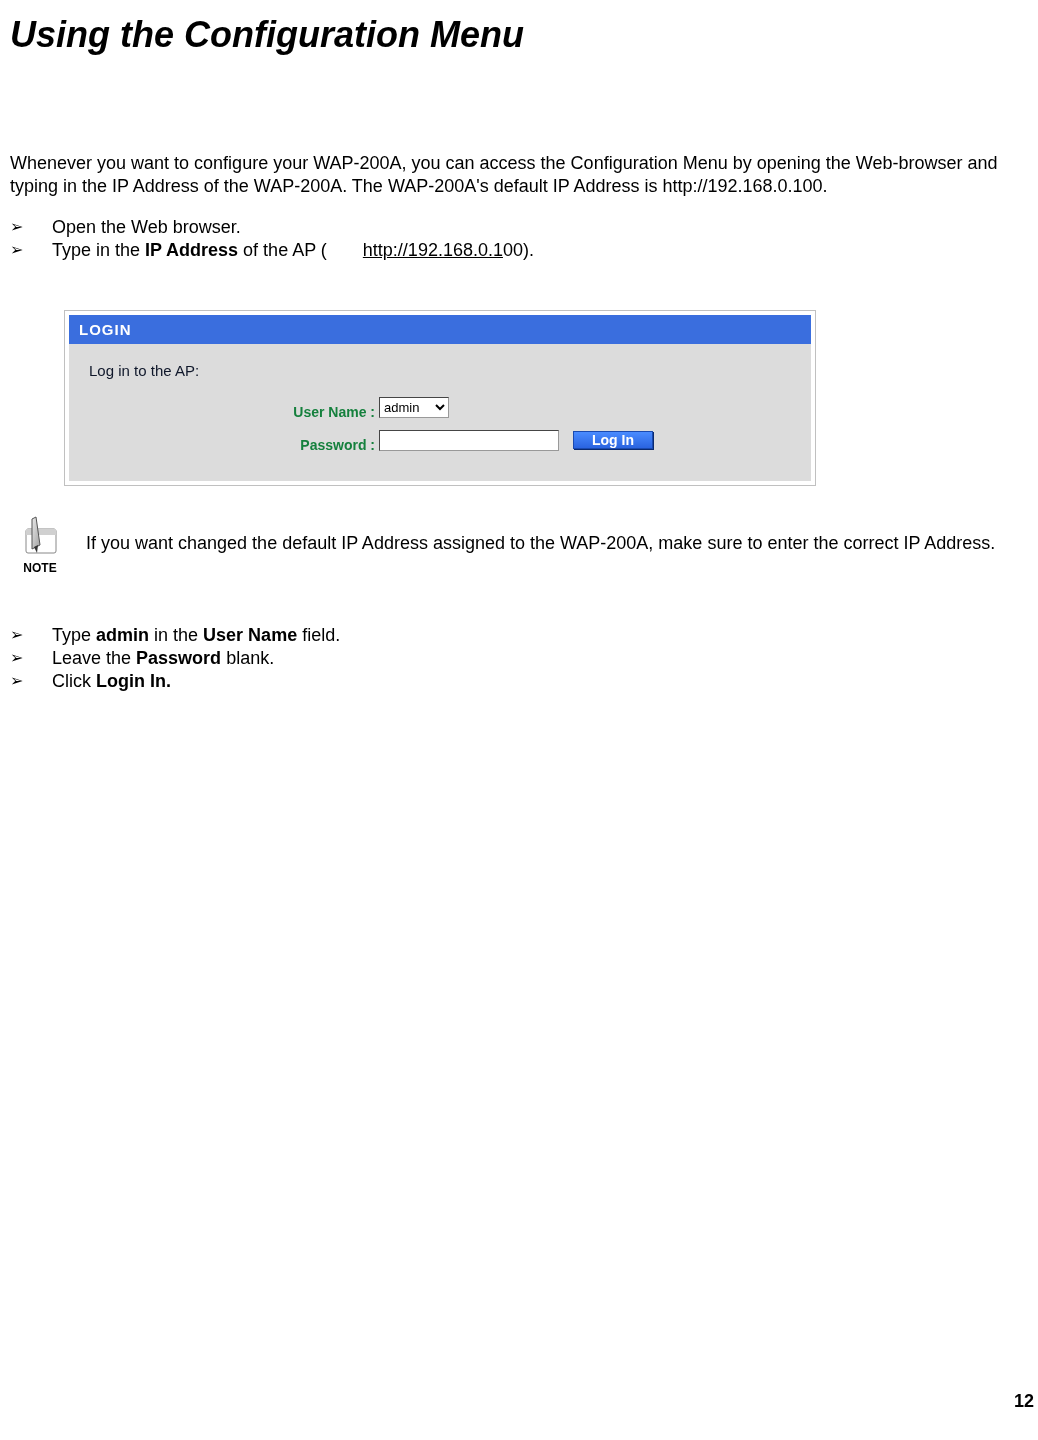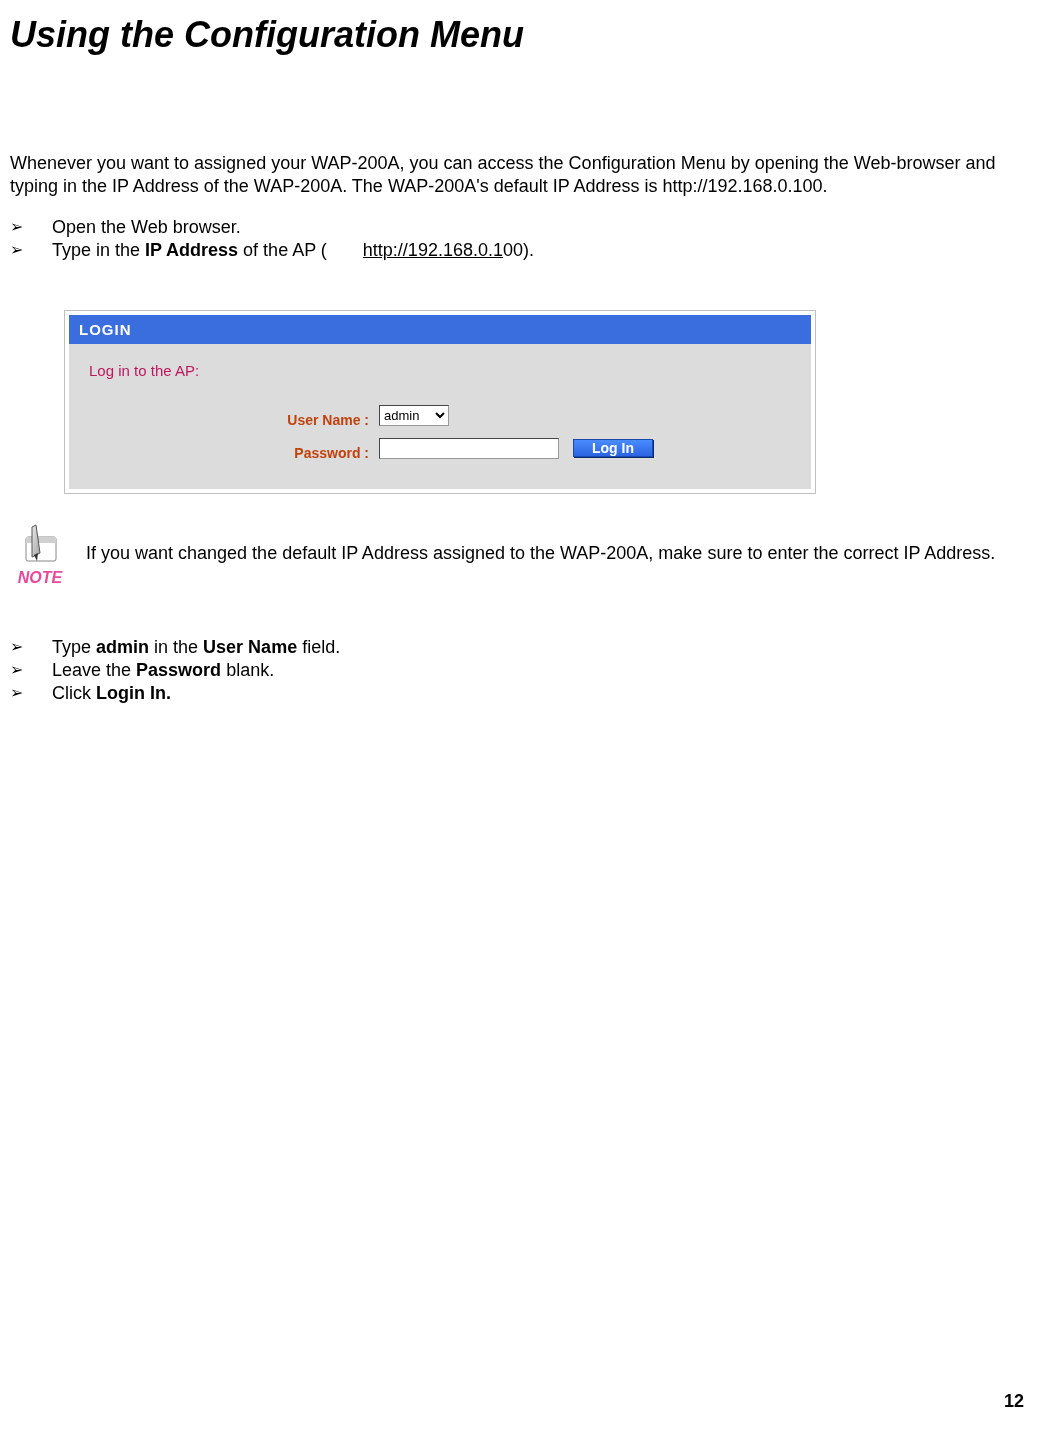--- a/index.html
+++ b/index.html
@@ -54,36 +54,36 @@
       letter-spacing: 1px;
       padding: 6px 10px;
       font-size: 15px;
     }
     .login-body {
       padding: 18px 20px 20px;
     }
     .login-subtitle {
       font-family: Verdana, Arial, sans-serif;
       font-size: 15px;
-      color: #be185d;
-      margin-bottom: 24px;
+      color: #0f172a;
+      margin-bottom: 16px;
     }
     .login-row {
       display: flex;
       align-items: center;
       margin-bottom: 8px;
     }
     .login-label {
       width: 290px;
       text-align: right;
       font-family: Verdana, Arial, sans-serif;
       font-weight: bold;
       font-size: 14px;
-      color: #c2410c;
-      padding-right: 10px;
+      color: #15803d;
+      padding-right: 4px;
       margin-top: 9px;
     }
     .login-select {
       font-family: Arial, sans-serif;
       font-size: 13px;
       border: 1px inset #999;
       background: #fff;
       height: 21px;
       width: 70px;
     }
@@ -118,45 +118,44 @@
       width: 60px;
       display: flex;
       flex-direction: column;
       align-items: center;
       margin-right: 16px;
     }
     .note-icon svg { display:block; }
     .note-label {
       font-family: Arial, sans-serif;
       font-weight: bold;
-      font-size: 16px;
-      color: #ec4899;
+      font-size: 12px;
+      color: #000000;
       margin-top: 2px;
-      font-style: italic;
     }
     .note-text {
       flex: 1;
       line-height: 1.35;
     }
     .page-number {
       position: absolute;
       bottom: 28px;
-      right: 14px;
+      right: 4px;
       font-weight: bold;
       font-size: 18px;
     }
     .b { font-weight: bold; }
     .u { text-decoration: underline; margin-left: 36px; }
   </style>
 </head>
 <body>
 
 <h1 class="page-title">Using the Configuration Menu</h1>
 
-<p class="intro">Whenever you want to assigned your WAP-200A, you can access the Configuration Menu by opening the Web-browser and typing in the IP Address of the WAP-200A. The WAP-200A's default IP Address is http://192.168.0.100.</p>
+<p class="intro">Whenever you want to configure your WAP-200A, you can access the Configuration Menu by opening the Web-browser and typing in the IP Address of the WAP-200A. The WAP-200A's default IP Address is http://192.168.0.100.</p>
 
 <ul class="bullet-list">
   <li>
     <span class="arrow">➢</span>
     <span>Open the Web browser.</span>
   </li>
   <li>
     <span class="arrow">➢</span>
     <span>
       <span>Type in the </span><span class="b">IP Address</span><span> of the AP (</span><span class="u">http://192.168.0.1</span><span>00).</span>

